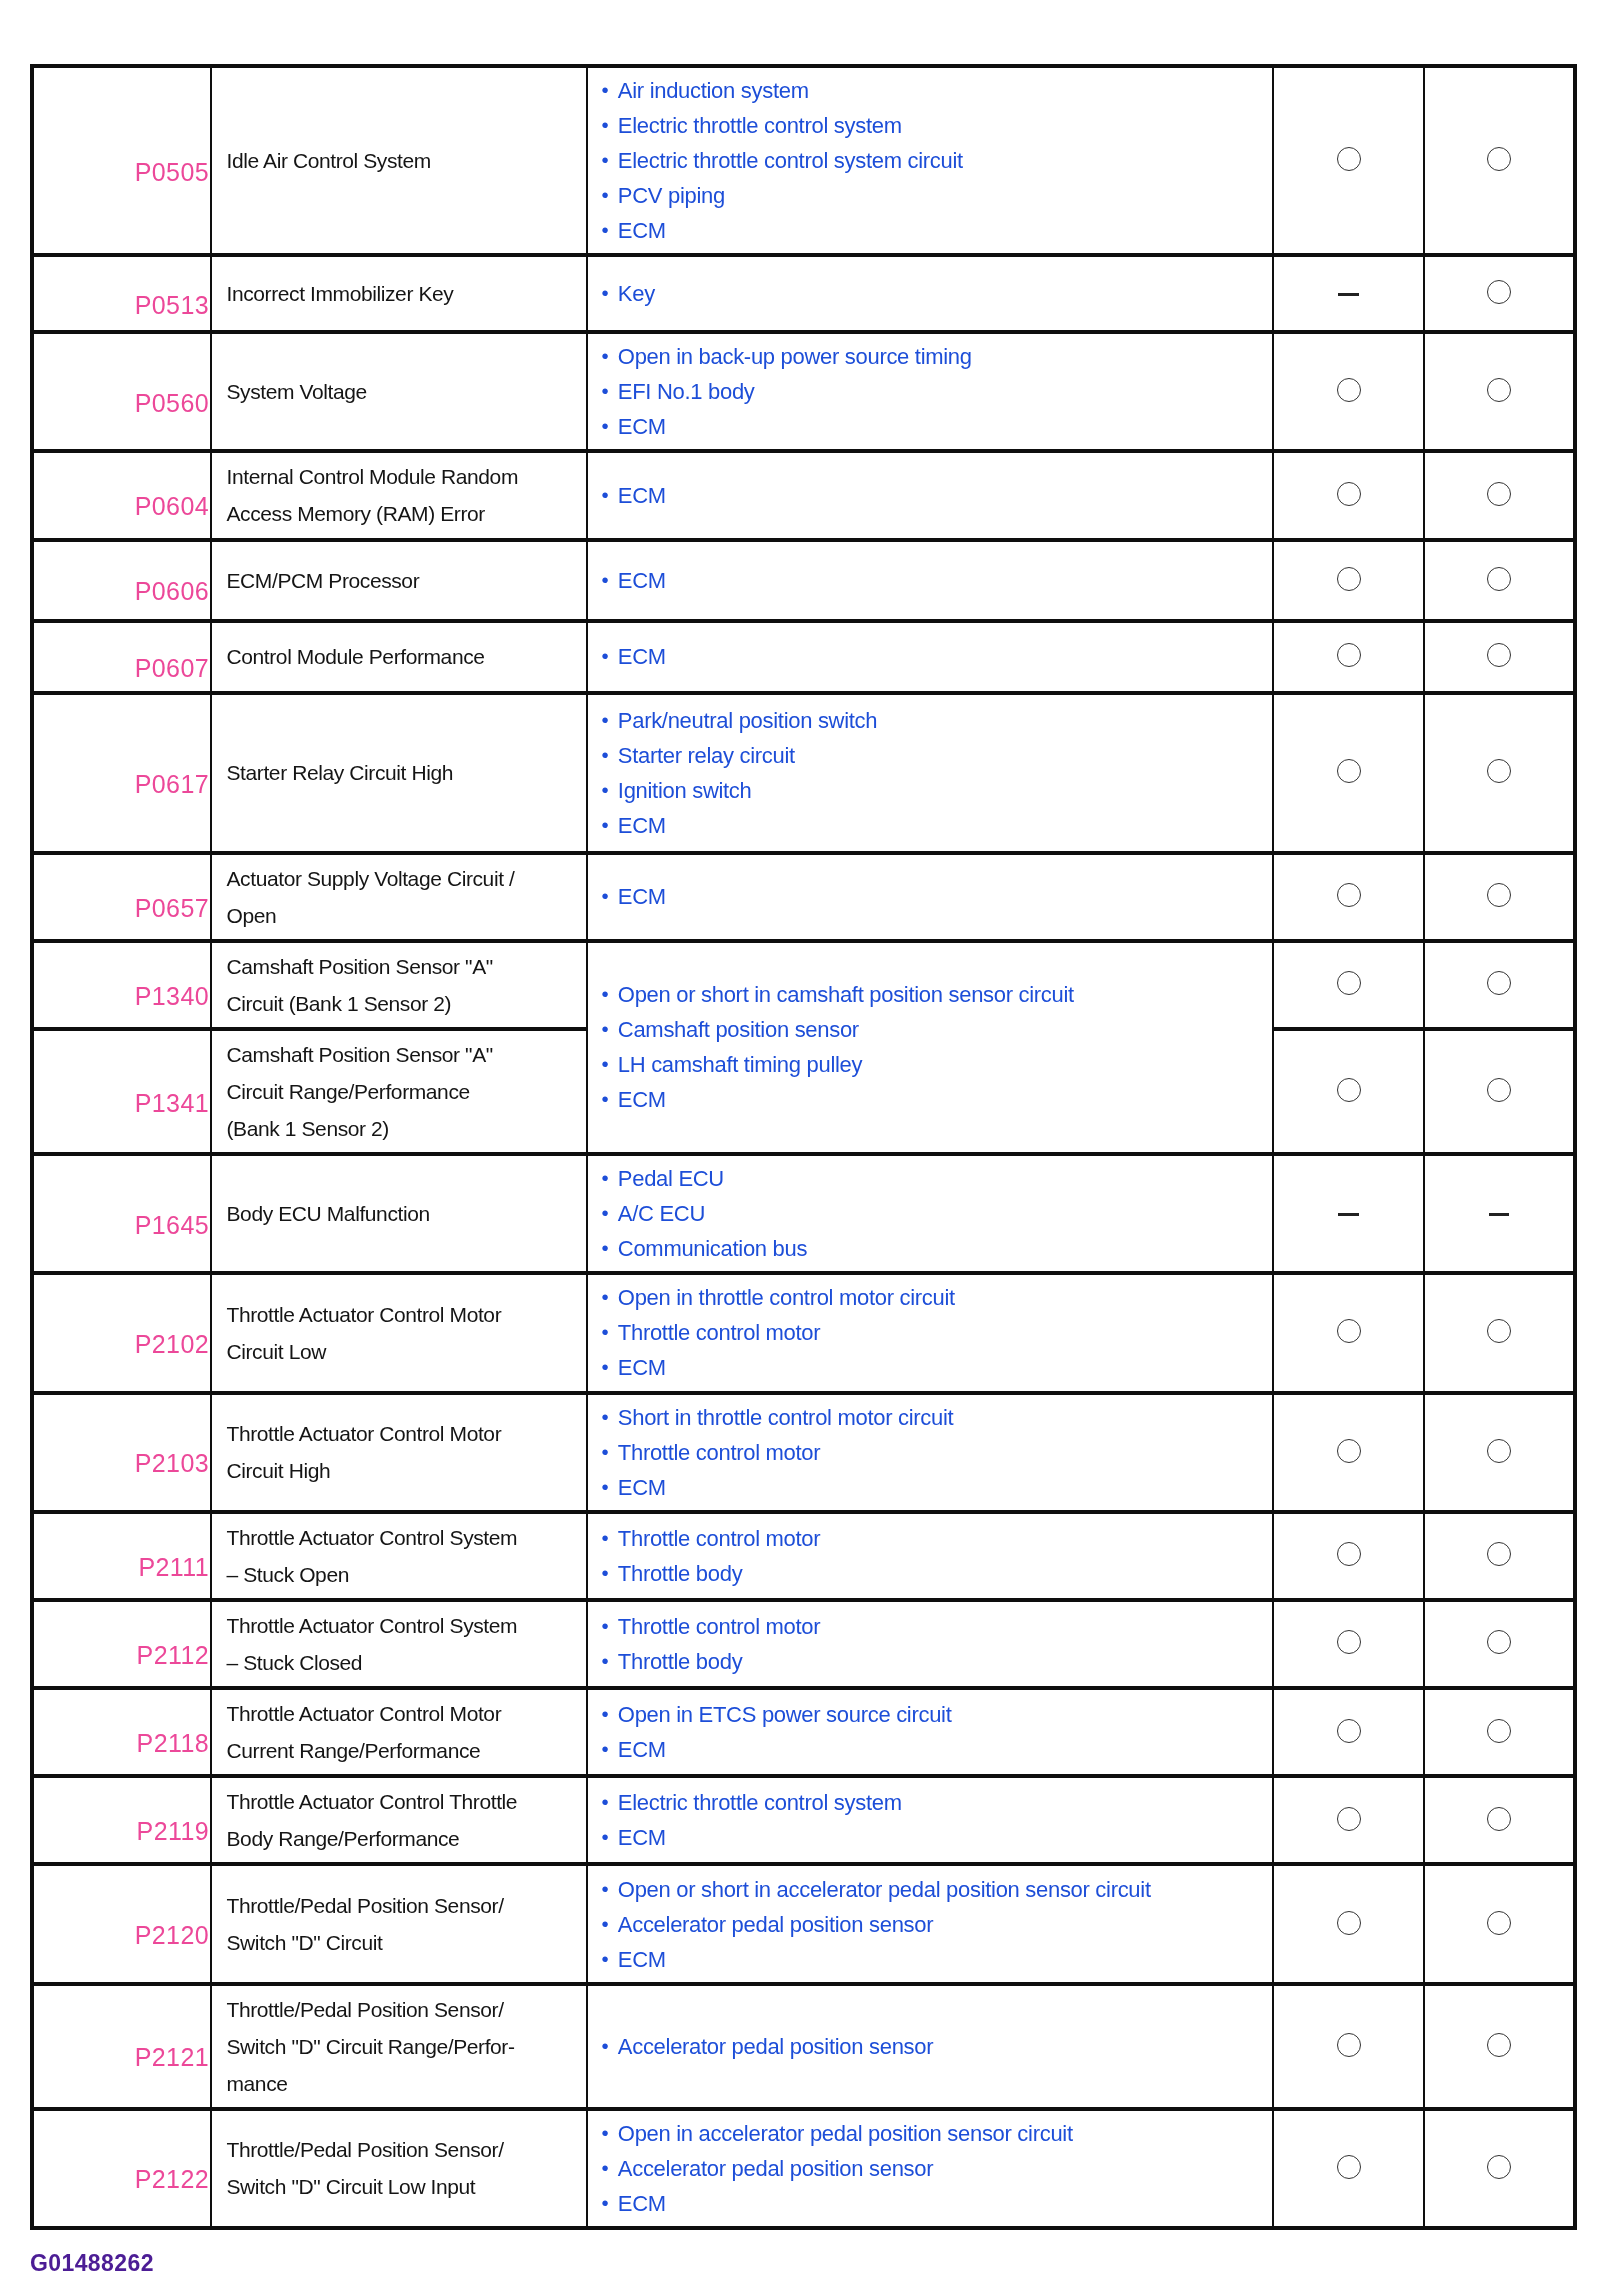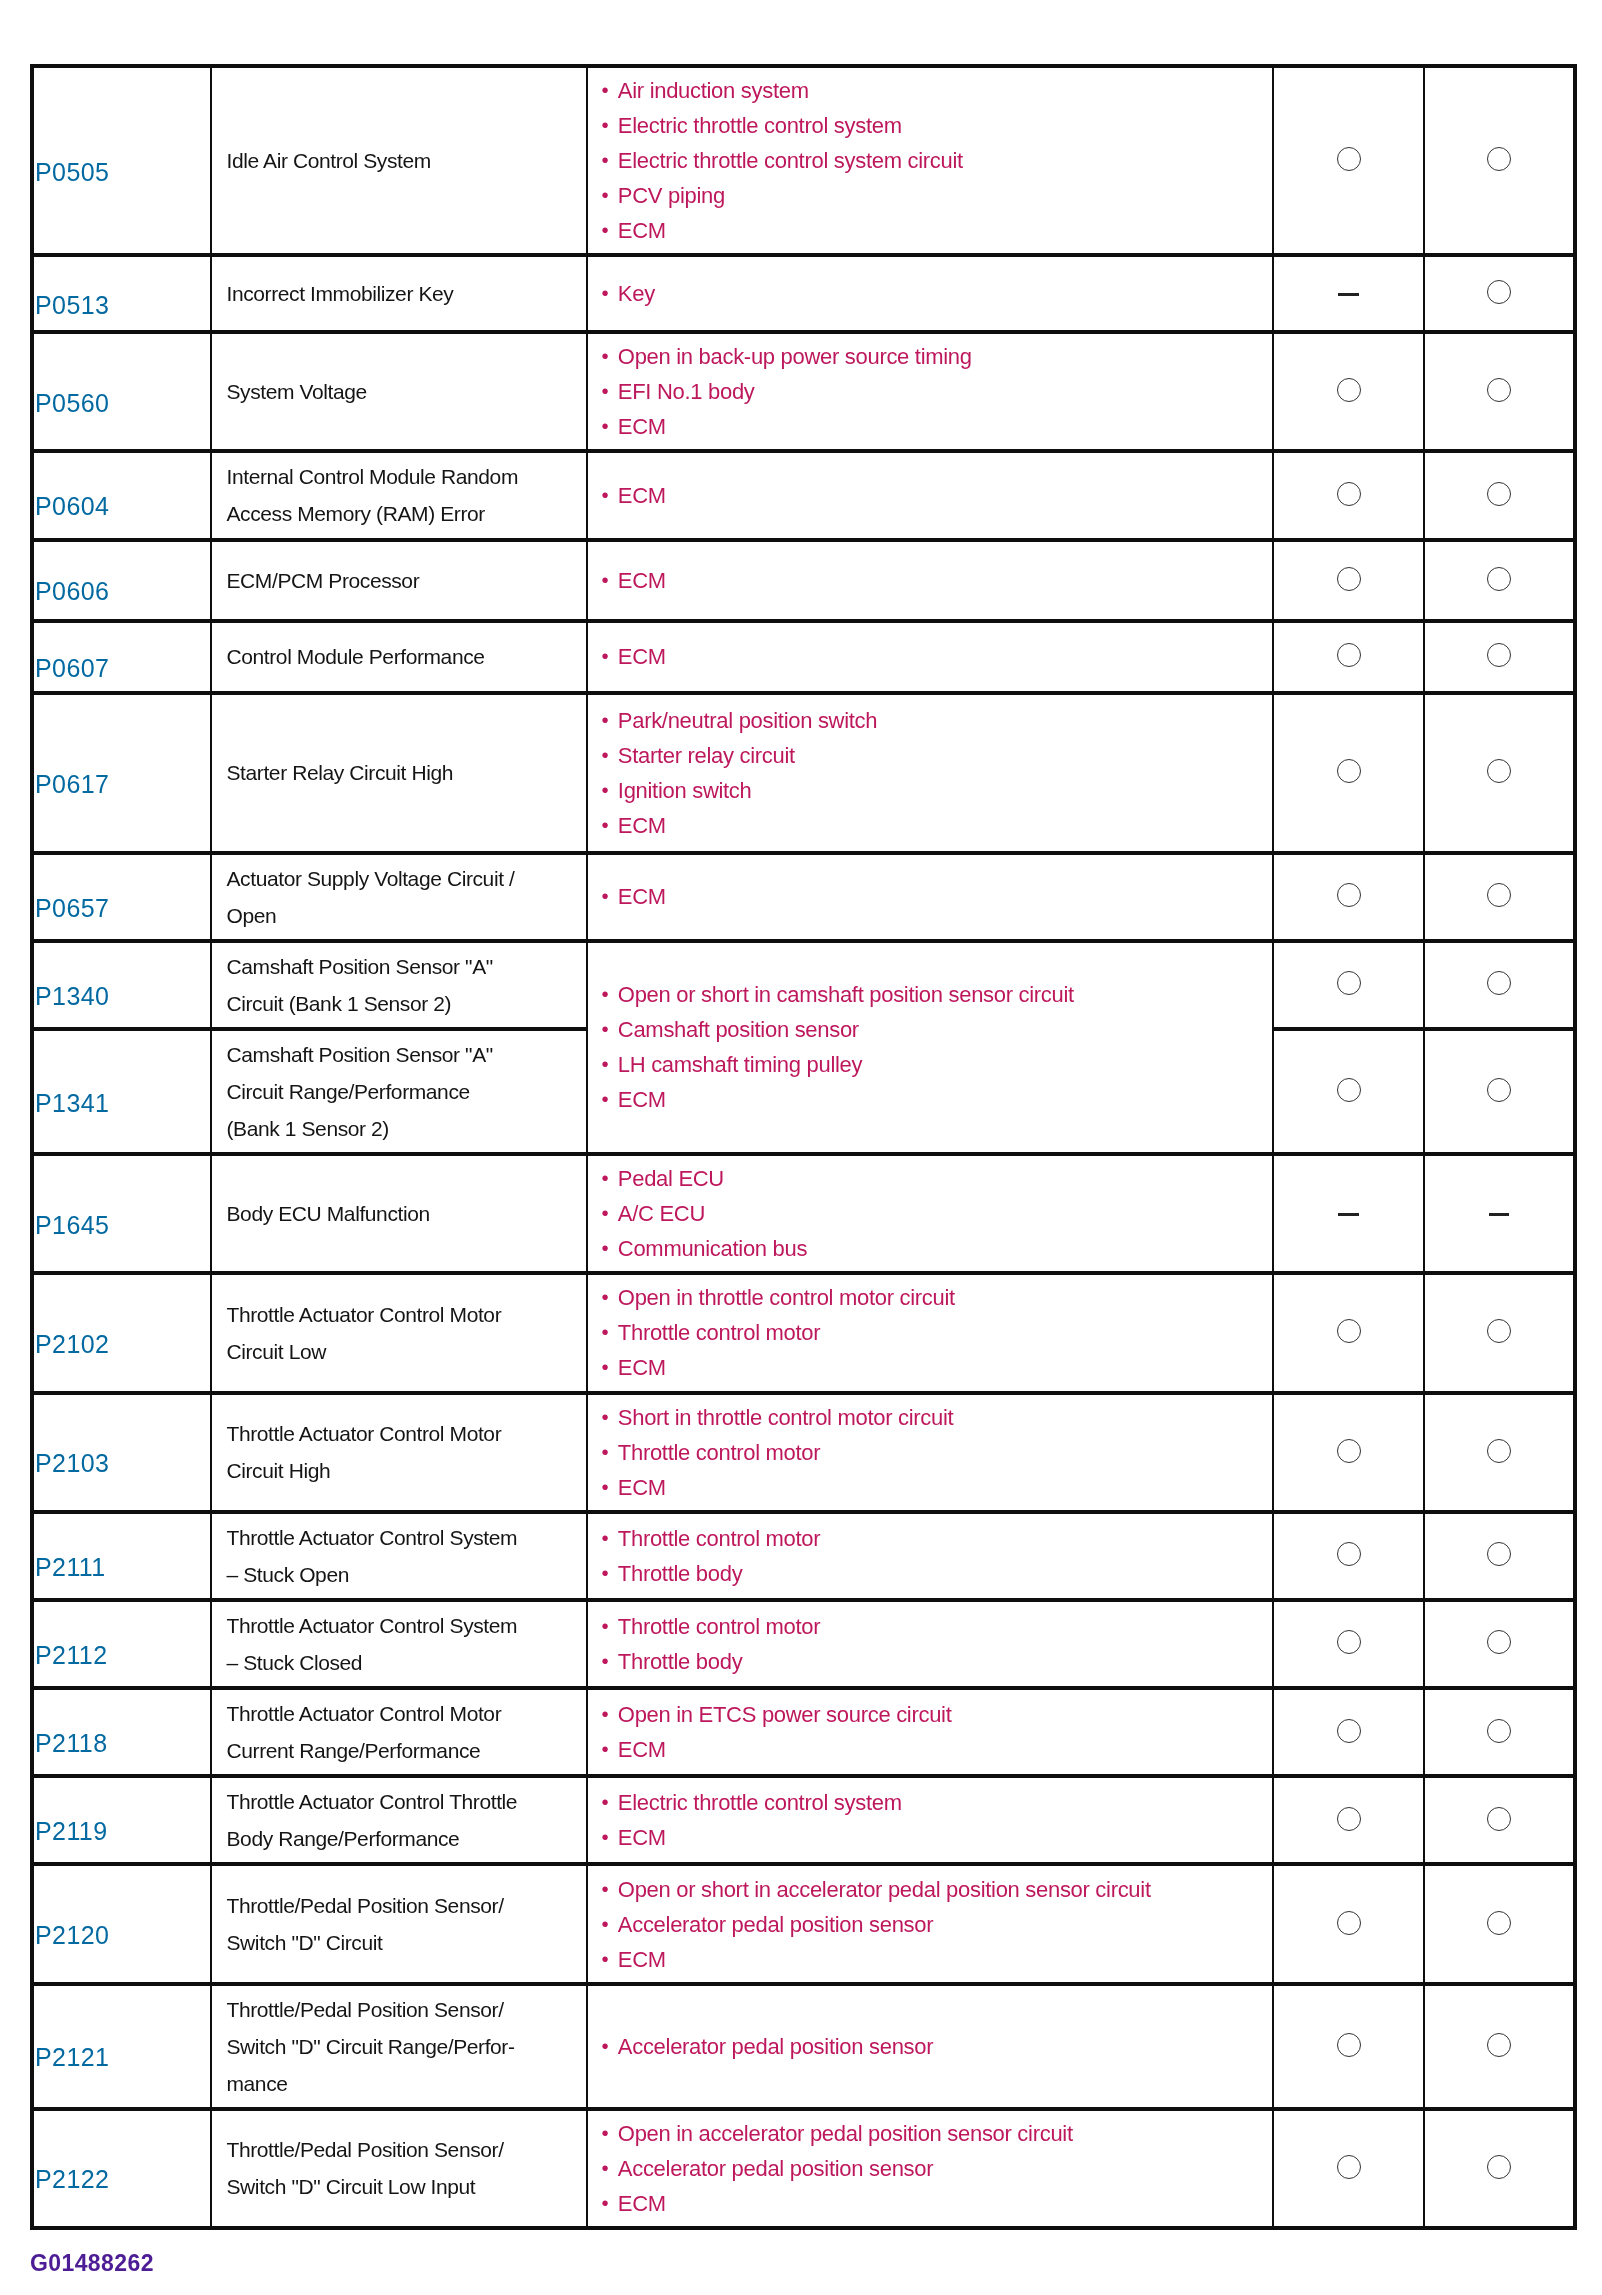--- a/index.html
+++ b/index.html
@@ -26,43 +26,43 @@
     border-left: 2.6px solid #0e0e0e;
     border-right: 2.6px solid #0e0e0e;
     border-top: 4.3px solid #0e0e0e;
     border-bottom: 4.3px solid #0e0e0e;
     vertical-align: middle;
     overflow: hidden;
     background: #ffffff;
   }
   td.code-cell {
     vertical-align: top;
-    text-align: left;
+    text-align: right;
     padding-top: 24px;
     font-size: 25px;
     letter-spacing: 0.4px;
-    color: #0369a1;
+    color: #ec4899;
   }
   td.desc-cell {
     padding: 5.1px 5.1px 5.1px 14.5px;
     font-size: 21px;
     line-height: 37px;
     letter-spacing: -0.4px;
     white-space: pre-line;
     color: #151515;
   }
   td.trouble-cell {
     padding: 5.1px 5.1px 5.1px 13.6px;
   }
   .bullet {
     display: flex;
     font-size: 22px;
     line-height: 35px;
     letter-spacing: -0.3px;
-    color: #be185d;
+    color: #1d4ed8;
   }
   .bullet::before {
     content: "\2022";
     flex: 0 0 auto;
     margin-right: 9.4px;
     font-size: 20.4px;
   }
   td.ind-cell {
     text-align: center;
     vertical-align: middle;

